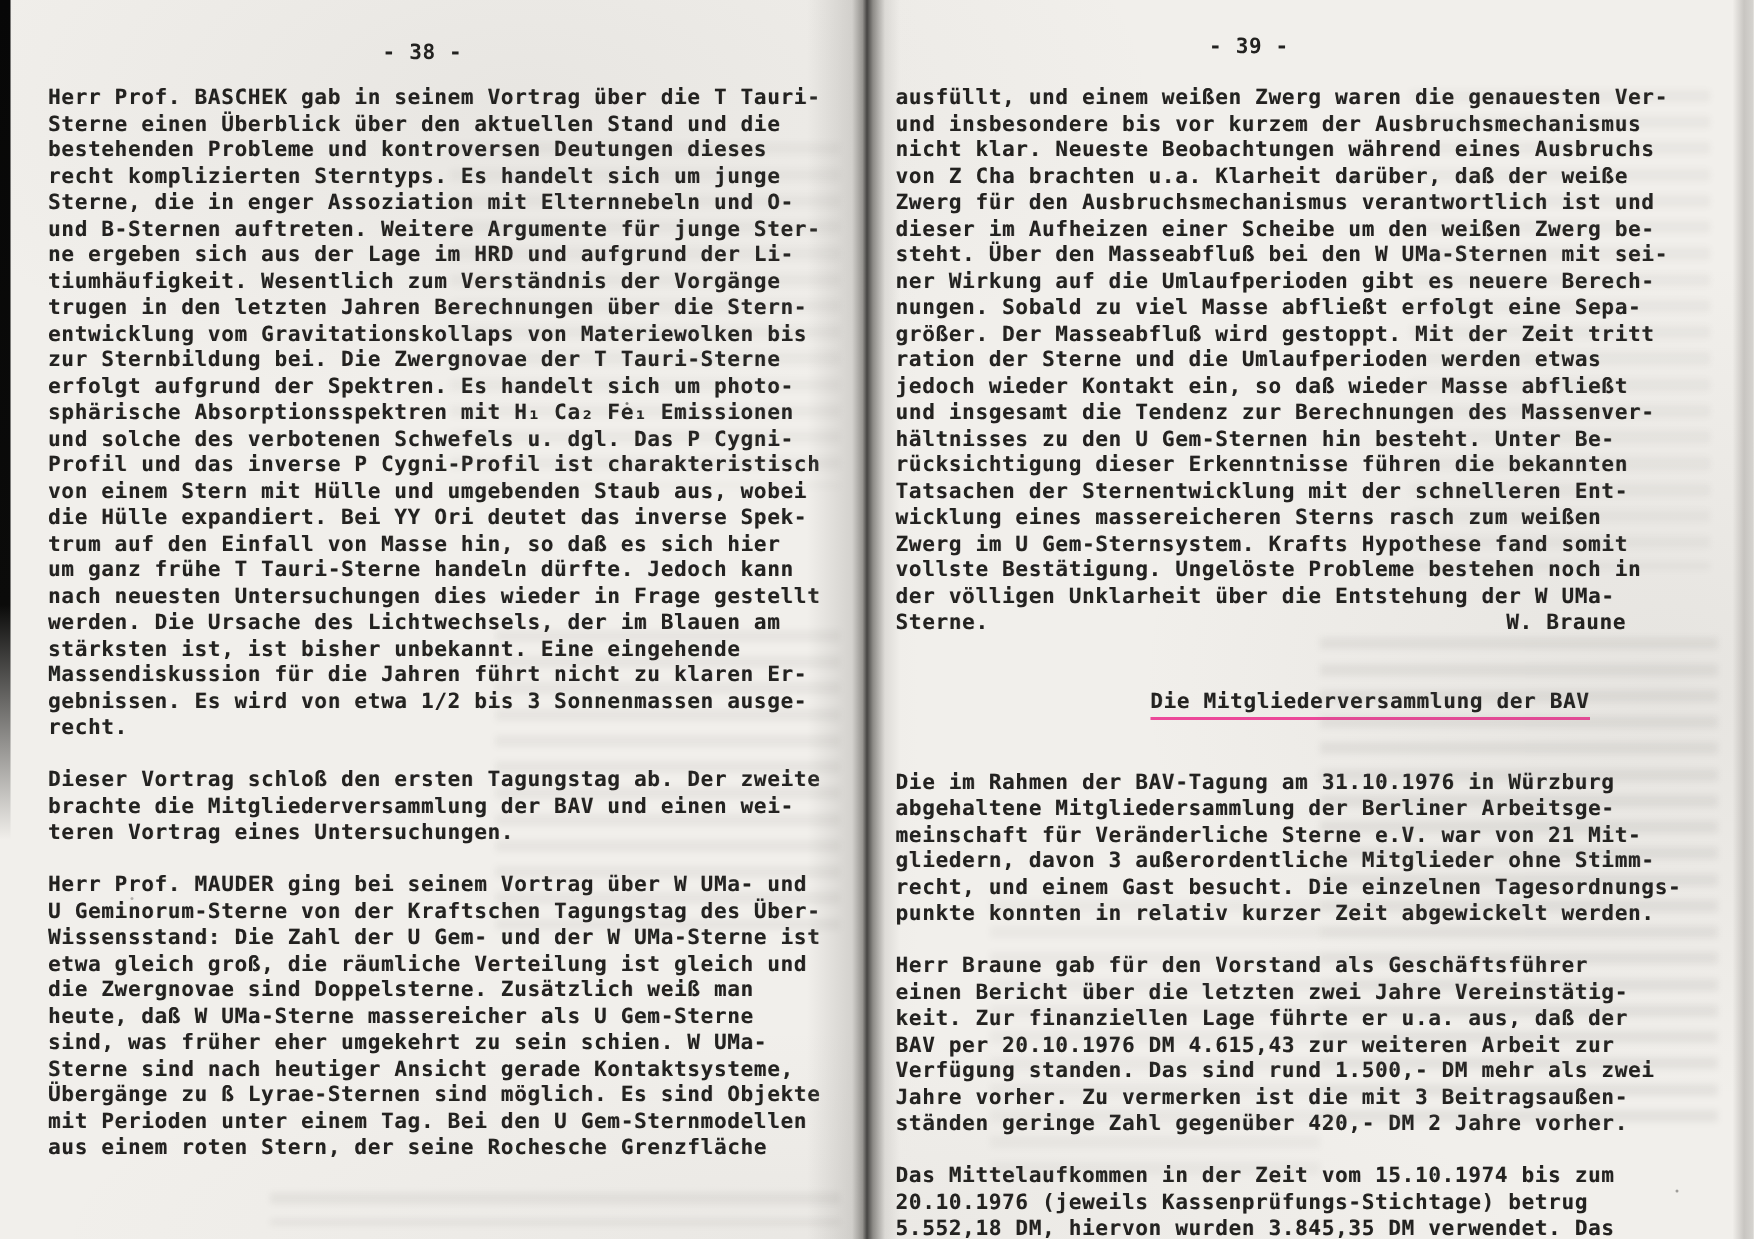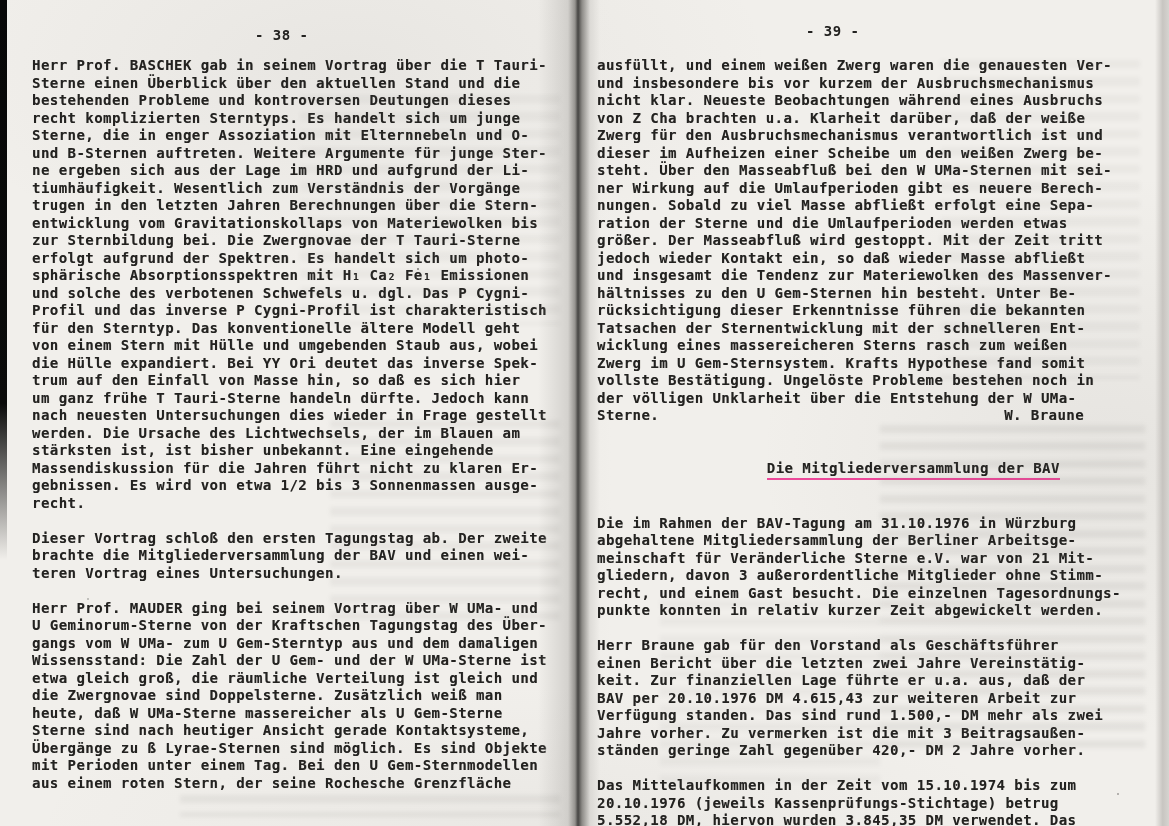--- a/index.html
+++ b/index.html
@@ -110,45 +110,44 @@
           <div class="tline">und B-Sternen auftreten. Weitere Argumente für junge Ster-</div>
           <div class="tline">ne ergeben sich aus der Lage im HRD und aufgrund der Li-</div>
           <div class="tline">tiumhäufigkeit. Wesentlich zum Verständnis der Vorgänge</div>
           <div class="tline">trugen in den letzten Jahren Berechnungen über die Stern-</div>
           <div class="tline">entwicklung vom Gravitationskollaps von Materiewolken bis</div>
           <div class="tline">zur Sternbildung bei. Die Zwergnovae der T Tauri-Sterne</div>
           <div class="tline">erfolgt aufgrund der Spektren. Es handelt sich um photo-</div>
           <div class="tline">sphärische Absorptionsspektren mit H₁ Ca₂ Fe₁ Emissionen</div>
           <div class="tline">und solche des verbotenen Schwefels u. dgl. Das P Cygni-</div>
           <div class="tline">Profil und das inverse P Cygni-Profil ist charakteristisch</div>
-          <div class="tline">für den Sterntyp. Das konventionelle ältere Modell geht</div>
           <div class="tline">von einem Stern mit Hülle und umgebenden Staub aus, wobei</div>
           <div class="tline">die Hülle expandiert. Bei YY Ori deutet das inverse Spek-</div>
           <div class="tline">trum auf den Einfall von Masse hin, so daß es sich hier</div>
           <div class="tline">um ganz frühe T Tauri-Sterne handeln dürfte. Jedoch kann</div>
           <div class="tline">nach neuesten Untersuchungen dies wieder in Frage gestellt</div>
           <div class="tline">werden. Die Ursache des Lichtwechsels, der im Blauen am</div>
           <div class="tline">stärksten ist, ist bisher unbekannt. Eine eingehende</div>
           <div class="tline">Massendiskussion für die Jahren führt nicht zu klaren Er-</div>
           <div class="tline">gebnissen. Es wird von etwa 1/2 bis 3 Sonnenmassen ausge-</div>
           <div class="tline">recht.</div>
         </div>
       <div class="para">
           <div class="tline">Dieser Vortrag schloß den ersten Tagungstag ab. Der zweite</div>
           <div class="tline">brachte die Mitgliederversammlung der BAV und einen wei-</div>
           <div class="tline">teren Vortrag eines Untersuchungen.</div>
         </div>
       <div class="para">
           <div class="tline">Herr Prof. MAUDER ging bei seinem Vortrag über W UMa- und</div>
           <div class="tline">U Geminorum-Sterne von der Kraftschen Tagungstag des Über-</div>
-          <div class="tline">gangs vom W UMa- zum U Gem-Sterntyp aus und dem damaligen</div>
           <div class="tline">Wissensstand: Die Zahl der U Gem- und der W UMa-Sterne ist</div>
           <div class="tline">etwa gleich groß, die räumliche Verteilung ist gleich und</div>
           <div class="tline">die Zwergnovae sind Doppelsterne. Zusätzlich weiß man</div>
           <div class="tline">heute, daß W UMa-Sterne massereicher als U Gem-Sterne</div>
+          <div class="tline">sind, was früher eher umgekehrt zu sein schien. W UMa-</div>
           <div class="tline">Sterne sind nach heutiger Ansicht gerade Kontaktsysteme,</div>
           <div class="tline">Übergänge zu ß Lyrae-Sternen sind möglich. Es sind Objekte</div>
           <div class="tline">mit Perioden unter einem Tag. Bei den U Gem-Sternmodellen</div>
           <div class="tline">aus einem roten Stern, der seine Rochesche Grenzfläche</div>
         </div>
     </div>
   </div>
 
   <div class="gutter"></div>
 
@@ -159,24 +158,24 @@
         <div>
             <div class="tline">ausfüllt, und einem weißen Zwerg waren die genauesten Ver-</div>
             <div class="tline">und insbesondere bis vor kurzem der Ausbruchsmechanismus</div>
             <div class="tline">nicht klar. Neueste Beobachtungen während eines Ausbruchs</div>
             <div class="tline">von Z Cha brachten u.a. Klarheit darüber, daß der weiße</div>
             <div class="tline">Zwerg für den Ausbruchsmechanismus verantwortlich ist und</div>
             <div class="tline">dieser im Aufheizen einer Scheibe um den weißen Zwerg be-</div>
             <div class="tline">steht. Über den Masseabfluß bei den W UMa-Sternen mit sei-</div>
             <div class="tline">ner Wirkung auf die Umlaufperioden gibt es neuere Berech-</div>
             <div class="tline">nungen. Sobald zu viel Masse abfließt erfolgt eine Sepa-</div>
+            <div class="tline">größer. Der Masseabfluß wird gestoppt. Mit der Zeit tritt</div>
             <div class="tline">ration der Sterne und die Umlaufperioden werden etwas</div>
-            <div class="tline">größer. Der Masseabfluß wird gestoppt. Mit der Zeit tritt</div>
             <div class="tline">jedoch wieder Kontakt ein, so daß wieder Masse abfließt</div>
-            <div class="tline">und insgesamt die Tendenz zur Materiewolken des Massenver-</div>
+            <div class="tline">und insgesamt die Tendenz zur Berechnungen des Massenver-</div>
             <div class="tline">hältnisses zu den U Gem-Sternen hin besteht. Unter Be-</div>
             <div class="tline">rücksichtigung dieser Erkenntnisse führen die bekannten</div>
             <div class="tline">Tatsachen der Sternentwicklung mit der schnelleren Ent-</div>
             <div class="tline">wicklung eines massereicheren Sterns rasch zum weißen</div>
             <div class="tline">Zwerg im U Gem-Sternsystem. Krafts Hypothese fand somit</div>
             <div class="tline">vollste Bestätigung. Ungelöste Probleme bestehen noch in</div>
             <div class="tline">der völligen Unklarheit über die Entstehung der W UMa-</div>
           </div>
         <div class="tline sig-row">
           <span>Sterne.</span>

